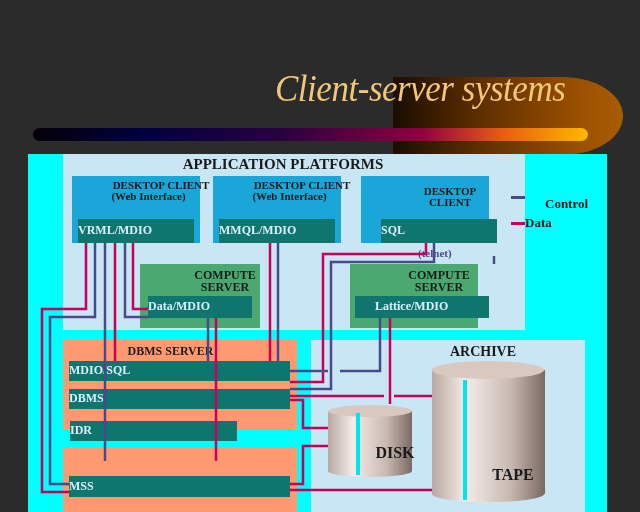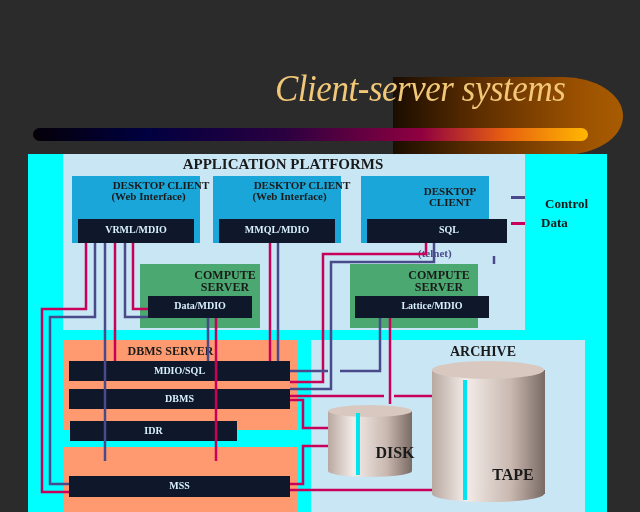--- a/index.html
+++ b/index.html
@@ -7,21 +7,21 @@
   .abs{position:absolute;}
   #title{left:275px;top:66px;font-size:38px;font-style:italic;color:#f2c878;letter-spacing:-0.5px;white-space:nowrap;transform:scaleX(0.92);transform-origin:left top;}
   #glow{left:393px;top:77px;width:230px;height:78px;border-radius:0 60px 60px 0 / 0 50% 50% 0;
         background:linear-gradient(90deg,#1a0d00 0%,#5a2c00 35%,#9a5000 80%,#a85c00 100%);}
   #bar{left:33px;top:128px;width:555px;height:13px;border-radius:7px;
        background:linear-gradient(90deg,#050008 0%,#000040 20%,#2a0040 45%,#900040 70%,#e86010 85%,#ffb800 100%);}
   #canvas{left:28px;top:154px;width:579px;height:358px;background:#00ffff;}
   .panel{background:#c9e6f5;}
   .bold{font-weight:bold;color:#1a1a1a;text-align:center;line-height:1;padding-left:25px;}
   .client{background:#1aa6d9;}
-  .slot{background:#0f172a;color:#d8f0ff;font-weight:bold;text-align:center;font-size:10px;}
+  .slot{background:#0f766e;color:#d8f0ff;font-weight:bold;text-align:left;font-size:12px;}
   .green{background:#4aa870;}
   .salmon{background:#ff9a70;}
   .legend{font-weight:bold;font-size:13px;color:#1a1a1a;}
   svg{position:absolute;left:0;top:0;}
 </style>
 </head>
 <body>
 
 <div id="glow" class="abs"></div>
 <div id="title" class="abs">Client-server systems</div>
@@ -37,39 +37,39 @@
     <div class="bold" style="font-size:11px;">(Web Interface)</div>
     <div class="abs slot" style="left:6px;top:43px;width:116px;height:24px;line-height:22px;">VRML/MDIO</div>
   </div>
   <div class="abs client" style="left:185px;top:22px;width:128px;height:67px;">
     <div class="bold" style="font-size:11px;margin-top:4px;width:100px;margin-left:14px;">DESKTOP CLIENT</div>
     <div class="bold" style="font-size:11px;">(Web Interface)</div>
     <div class="abs slot" style="left:6px;top:43px;width:116px;height:24px;line-height:22px;">MMQL/MDIO</div>
   </div>
   <div class="abs client" style="left:333px;top:22px;width:128px;height:67px;">
     <div class="bold" style="font-size:11px;margin-top:10px;width:70px;margin-left:29px;">DESKTOP CLIENT</div>
-    <div class="abs slot" style="left:6px;top:43px;width:116px;height:24px;line-height:22px;padding-left:24px;">SQL</div>
+    <div class="abs slot" style="left:20px;top:43px;width:116px;height:24px;line-height:22px;">SQL</div>
   </div>
 
   <div class="abs green" style="left:112px;top:110px;width:120px;height:64px;">
     <div class="bold" style="font-size:12px;margin-top:5px;width:80px;margin-left:20px;">COMPUTE SERVER</div>
     <div class="abs slot" style="left:8px;top:32px;width:104px;height:22px;line-height:20px;">Data/MDIO</div>
   </div>
   <div class="abs green" style="left:322px;top:110px;width:128px;height:64px;">
     <div class="bold" style="font-size:12px;margin-top:5px;width:80px;margin-left:24px;">COMPUTE SERVER</div>
     <div class="abs slot" style="left:5px;top:32px;width:114px;height:22px;line-height:20px;padding-left:20px;">Lattice/MDIO</div>
   </div>
   <div class="abs" style="left:390px;top:93px;font-size:11px;font-weight:bold;color:#4a4a8a;">(telnet)</div>
 
   <div class="abs" style="left:483px;top:42px;width:100px;">
     <div style="display:flex;align-items:flex-start;gap:20px;height:18px;">
       <span style="width:14px;height:3px;background:#4a4a8a;display:inline-block;"></span>
       <span class="legend">Control</span>
     </div>
-    <div style="display:flex;align-items:center;gap:16px;height:18px;">
+    <div style="display:flex;align-items:center;gap:0;height:18px;">
       <span style="width:14px;height:3px;background:#c8005a;display:inline-block;"></span>
       <span class="legend">Data</span>
     </div>
   </div>
 
   <div class="abs salmon" style="left:35px;top:186px;width:234px;height:90px;"></div>
   <div class="abs bold" style="left:35px;top:191px;width:165px;font-size:12px;">DBMS SERVER</div>
   <div class="abs slot" style="left:41px;top:207px;width:221px;height:20px;line-height:19px;">MDIO/SQL</div>
   <div class="abs slot" style="left:41px;top:235px;width:221px;height:20px;line-height:19px;">DBMS</div>
 

